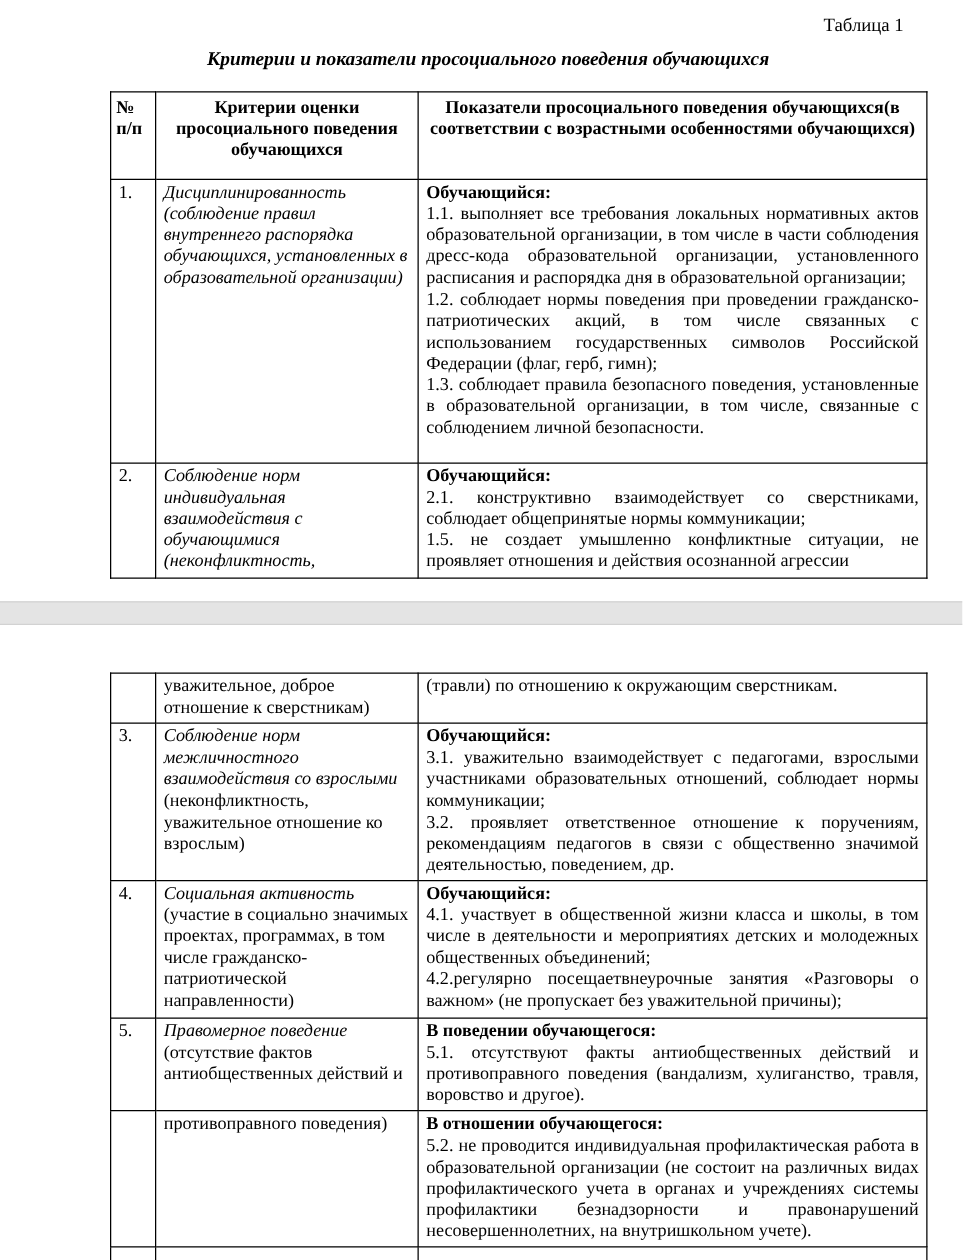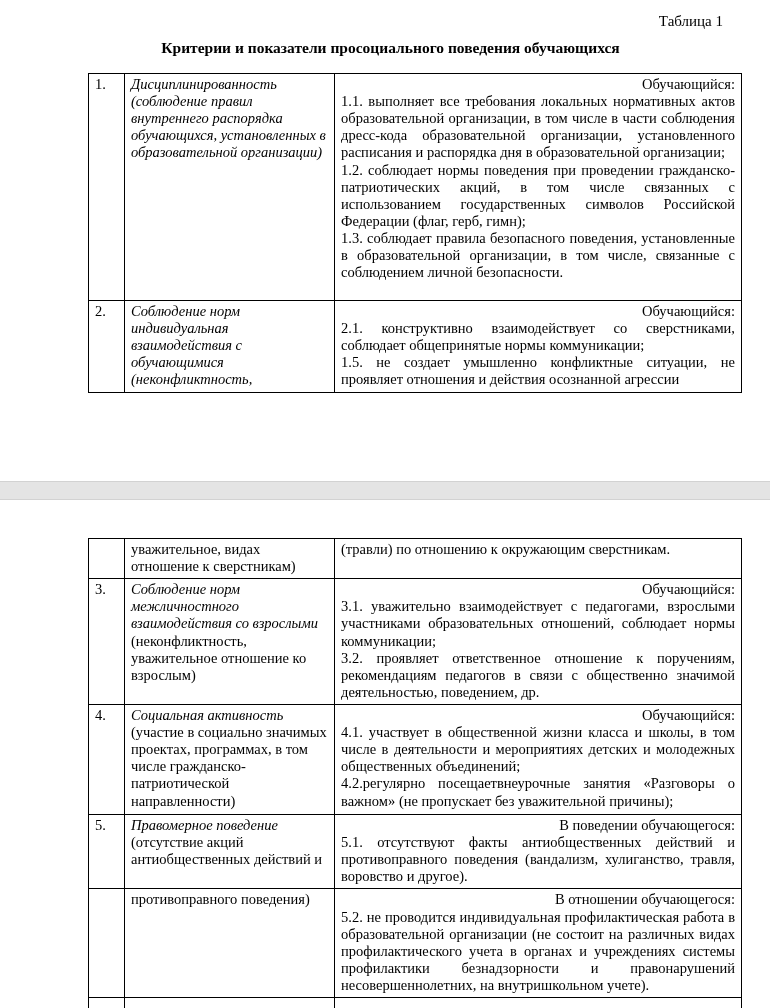--- a/index.html
+++ b/index.html
@@ -21,20 +21,21 @@
     padding-right: 47px;
     font-size: 15px;
     line-height: 18px;
     margin-left: 20px;
   }
   .doc-title {
     margin: 9px 0 16px 11px;
     text-align: center;
     font-size: 15.5px;
     font-weight: bold;
+    font-style: italic;
   }
 
   table.crit {
     border-collapse: collapse;
     table-layout: fixed;
     margin-left: 88px;
     width: 653px;
   }
   table.crit td, table.crit th {
     border: 1px solid #000;
@@ -56,21 +57,21 @@
   table.crit th.h-num { text-align: left; padding-left: 4px; }
 
   td.num-cell { padding-left: 5px; }
   td.crit-cell { padding-left: 7px; padding-right: 7px; }
   .crit-name { font-style: italic; }
   .crit-detail { display: block; }
   .crit-detail.italic { font-style: italic; }
 
   td.ind-cell p { margin: 0; }
   td.ind-cell p.item { text-align: justify; }
-  td.ind-cell p.lead { font-weight: normal; text-align: right; }
+  td.ind-cell p.lead { font-weight: bold; text-align: left; }
 
   tr.r-head { height: 70px; }
   tr.r1 { height: 227px; }
   tr.r2 { height: 88px; }
   tr.r2c { height: 34px; }
   tr.r3 { height: 124px; }
   tr.r4 { height: 110px; }
   tr.r5 { height: 74px; }
   tr.r5c { height: 104px; margin-left: 48px; }
   tr.r-sliver { height: 16px; }
@@ -91,20 +92,25 @@
     <div class="table-label">Таблица 1</div>
     <h1 class="doc-title">Критерии и показатели просоциального поведения обучающихся</h1>
 
     <table class="crit">
       <colgroup>
         <col class="c-num">
           <col class="c-crit">
           <col class="c-ind">
       </colgroup>
       <tbody>
+          <tr class="r-head">
+        <th class="h-num">№ п/п</th>
+        <th>Критерии оценки просоциального поведения обучающихся</th>
+        <th>Показатели просоциального поведения обучающихся(в соответствии с возрастными особенностями обучающихся)</th>
+      </tr>
 
       <tr class="r1">
         <td class="num-cell"><span>1.</span></td>
         <td class="crit-cell">
           <span class="crit-name">Дисциплинированность</span>
           <span class="crit-detail italic">(соблюдение правил внутреннего распорядка обучающихся, установленных в образовательной организации)</span>
         </td>
         <td class="ind-cell">
           <p class="lead">Обучающийся:</p>
           <p class="item">1.1. выполняет все требования локальных нормативных актов образовательной организации, в том числе в части соблюдения дресс-кода образовательной организации, установленного расписания и распорядка дня в образовательной организации;</p>
@@ -136,21 +142,21 @@
       <colgroup>
         <col class="c-num">
           <col class="c-crit">
           <col class="c-ind">
       </colgroup>
 
       <tbody>
           <tr class="r2c">
         <td class="num-cell"><span></span></td>
         <td class="crit-cell">
-          <span>уважительное, видах отношение к сверстникам)</span>
+          <span>уважительное, доброе отношение к сверстникам)</span>
         </td>
         <td class="ind-cell">
           <p class="item">(травли) по отношению к окружающим сверстникам.</p>
         </td>
       </tr>
 
       <tr class="r3">
         <td class="num-cell"><span>3.</span></td>
         <td class="crit-cell">
           <span class="crit-name">Соблюдение норм межличностного взаимодействия со взрослыми</span>
@@ -173,21 +179,21 @@
           <p class="lead">Обучающийся:</p>
           <p class="item">4.1. участвует в общественной жизни класса и школы, в том числе в деятельности и мероприятиях детских и молодежных общественных объединений;</p>
           <p class="item">4.2.регулярно посещаетвнеурочные занятия «Разговоры о важном» (не пропускает без уважительной причины);</p>
         </td>
       </tr>
 
       <tr class="r5">
         <td class="num-cell"><span>5.</span></td>
         <td class="crit-cell">
           <span class="crit-name">Правомерное поведение</span>
-          <span class="crit-detail">(отсутствие акций антиобщественных действий и</span>
+          <span class="crit-detail">(отсутствие фактов антиобщественных действий и</span>
         </td>
         <td class="ind-cell">
           <p class="lead">В поведении обучающегося:</p>
           <p class="item">5.1. отсутствуют факты антиобщественных действий и противоправного поведения (вандализм, хулиганство, травля, воровство и другое).</p>
         </td>
       </tr>
 
       <tr class="r5c">
         <td class="num-cell"><span></span></td>
         <td class="crit-cell">

